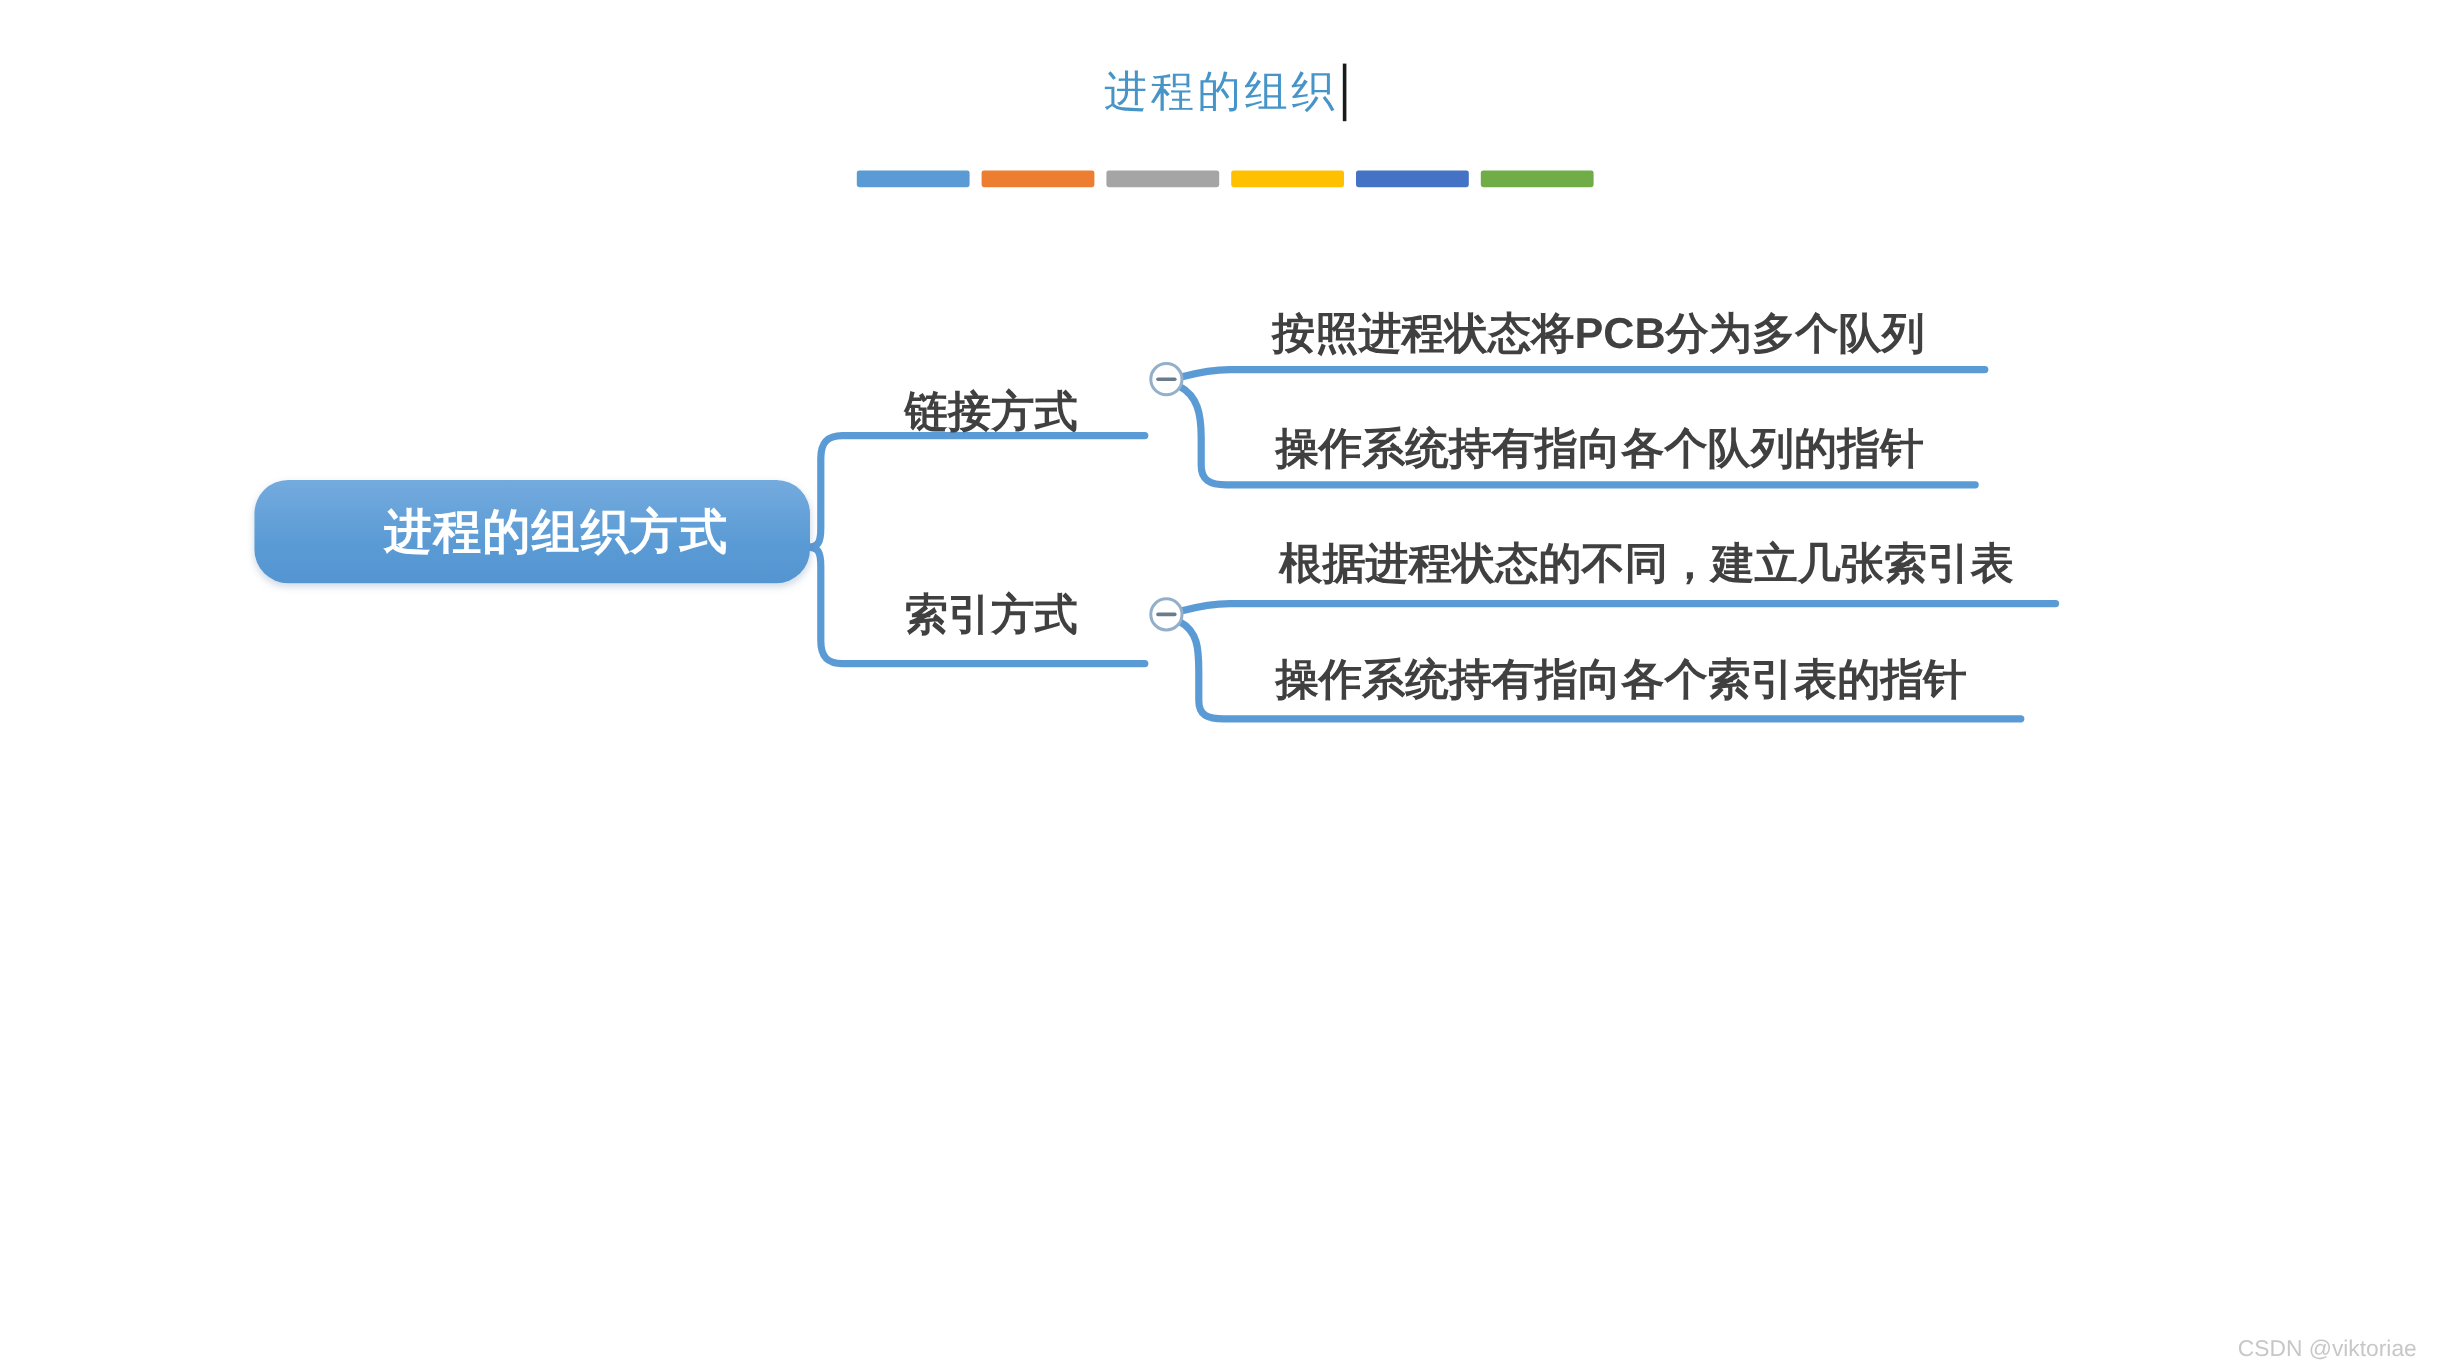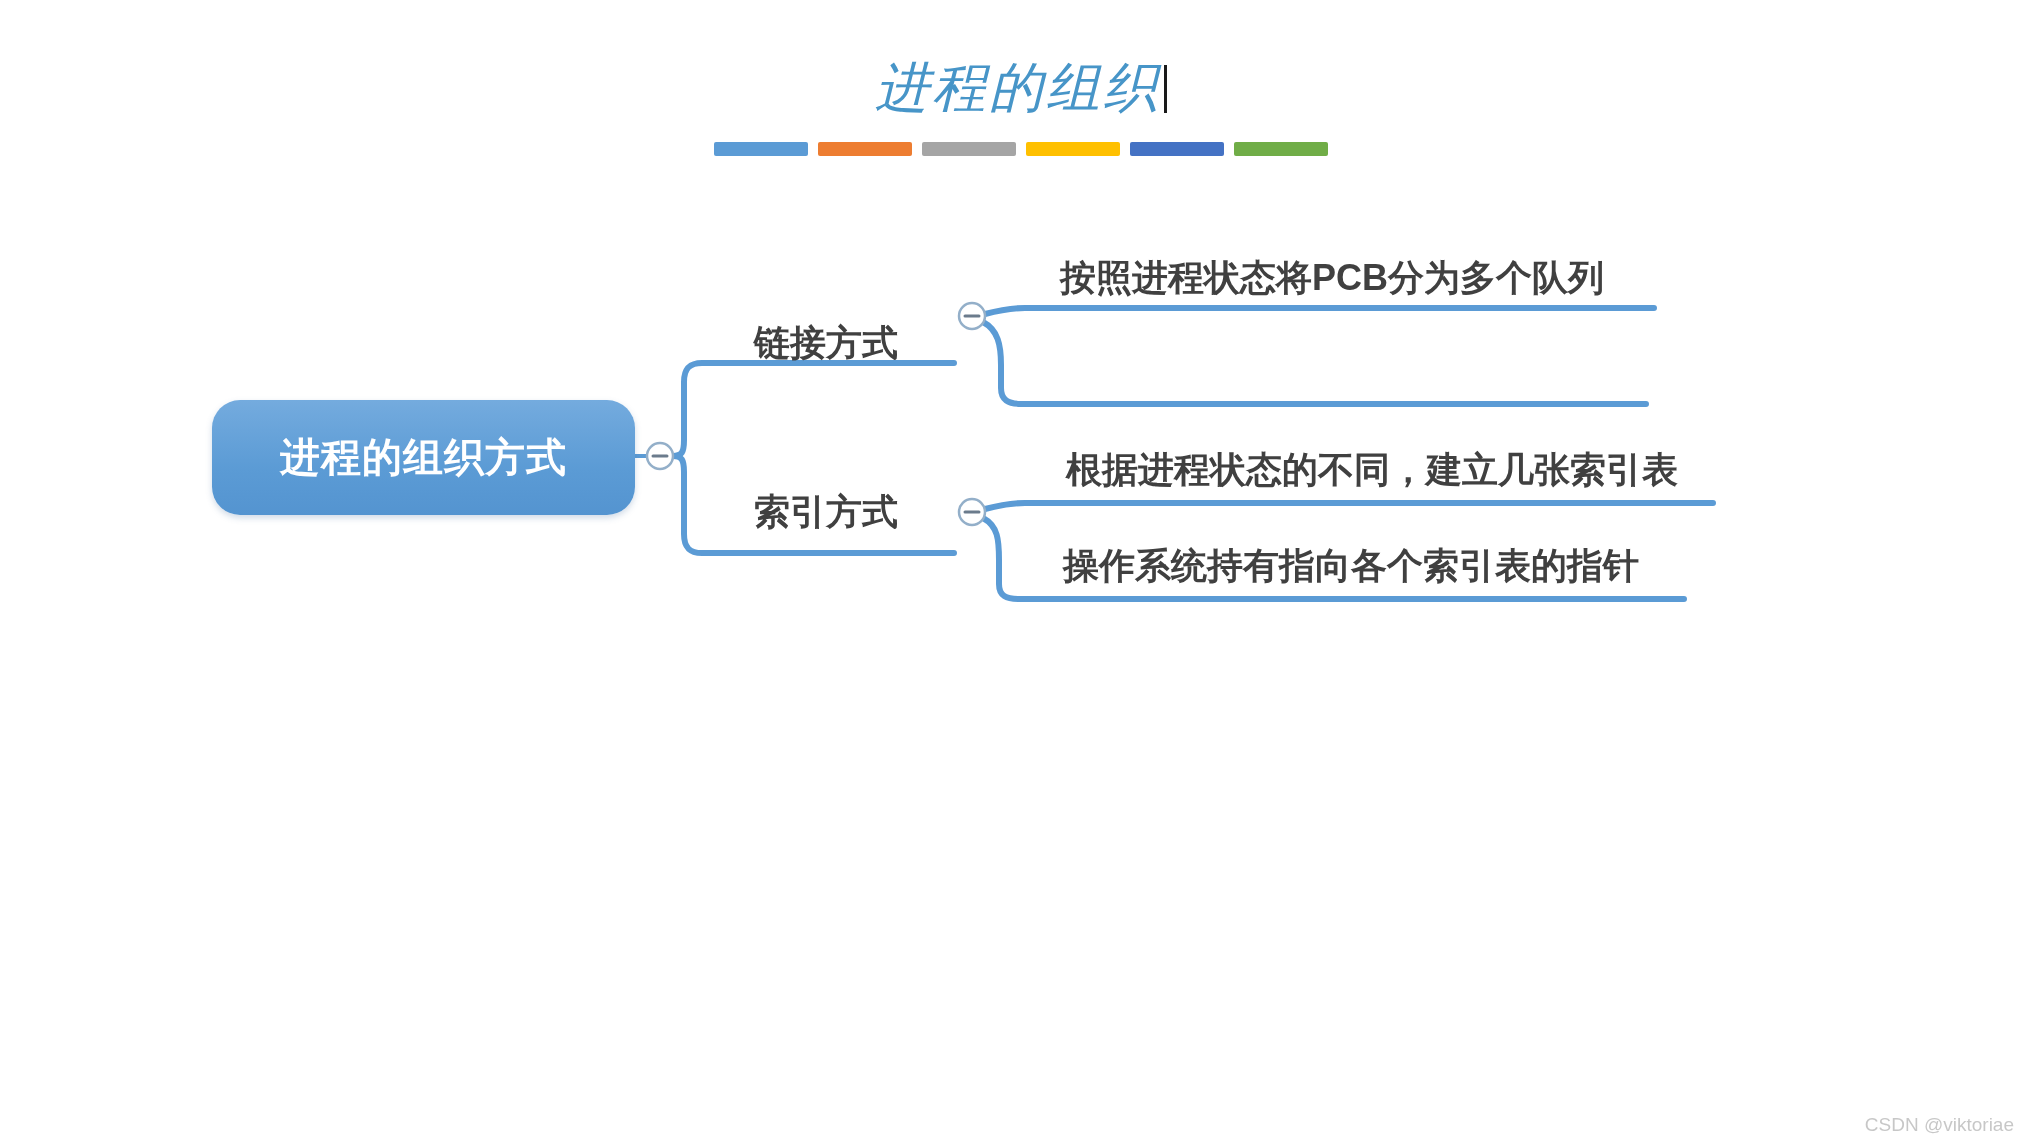--- a/index.html
+++ b/index.html
@@ -8,24 +8,24 @@
     width:2042px;height:1140px;
     background:#ffffff;
     overflow:hidden;
     font-family:"Liberation Sans", sans-serif;
   }
 
   
   .page-title{
     position:absolute;top:52px;left:50%;transform:translateX(-50%);
     font-family:"DejaVu Serif", serif;
-    font-size:54px;letter-spacing:3px;
+    font-size:36px;letter-spacing:3px;
     color:var(--title,#4795c8);
     white-space:nowrap;
-    display:flex;align-items:center;font-style:italic;
+    display:flex;align-items:center;
   }
   .text-cursor{
     display:inline-block;width:3px;height:48px;margin-left:4px;
     background:#1a1a1a;
   }
 
   
   .legend-bars{
     position:absolute;top:142px;left:50%;transform:translateX(-50%);
     display:flex;gap:10px;
@@ -37,27 +37,28 @@
   .connector{
     stroke:var(--line,#5b9bd5);
     stroke-width:6;fill:none;
     stroke-linecap:round;stroke-linejoin:round;
   }
   .thin{stroke-width:4;}
   .toggle-circle{fill:#ffffff;stroke:#93afc9;stroke-width:2.5;}
   .toggle-minus{stroke:#6b7b8c;stroke-width:3;stroke-linecap:round;}
 
   .root-node{
-    position:absolute;left:212px;top:400px;width:423px;height:115px;
+    position:absolute;left:212px;top:400px;width:423px;height:86px;
     border-radius:28px;
     background:linear-gradient(180deg,#74abde 0%,#5b9bd5 60%,#5494d0 100%);
     box-shadow:0 3px 6px rgba(70,110,160,.25);
     display:flex;align-items:center;justify-content:center;
     color:#ffffff;font-size:40px;font-weight:bold;letter-spacing:1px;
     white-space:nowrap;
+    padding-left:40px;
   }
 
   .node-label{
     position:absolute;
     font-size:36px;font-weight:bold;color:#404040;
     white-space:nowrap;line-height:1.1;
   }
   .branch-1{left:754px;top:298px;margin-top:25px;}
   .branch-2{left:754px;top:492px;}
   .leaf-1{left:1060px;top:258px;}
@@ -126,19 +127,20 @@
       <line class="toggle-minus" x1="965" y1="512" x2="979" y2="512"></line>
     </g>
   </svg>
 
   <div class="root-node">进程的组织方式</div>
 
   <div class="node-label branch-1">链接方式</div>
   <div class="node-label branch-2">索引方式</div>
 
   <div class="node-label leaf-1">按照进程状态将PCB分为多个队列</div>
+  <div class="node-label leaf-2">操作系统持有指向各个队列的指针</div>
   <div class="node-label leaf-3">根据进程状态的不同，建立几张索引表</div>
   <div class="node-label leaf-4">操作系统持有指向各个索引表的指针</div>
 
   <div class="watermark">CSDN @viktoriae</div>
   <div class="brand-footer">王道考研/CSKAOYAN.COM</div>
 
 </div>
 
 </body></html>

